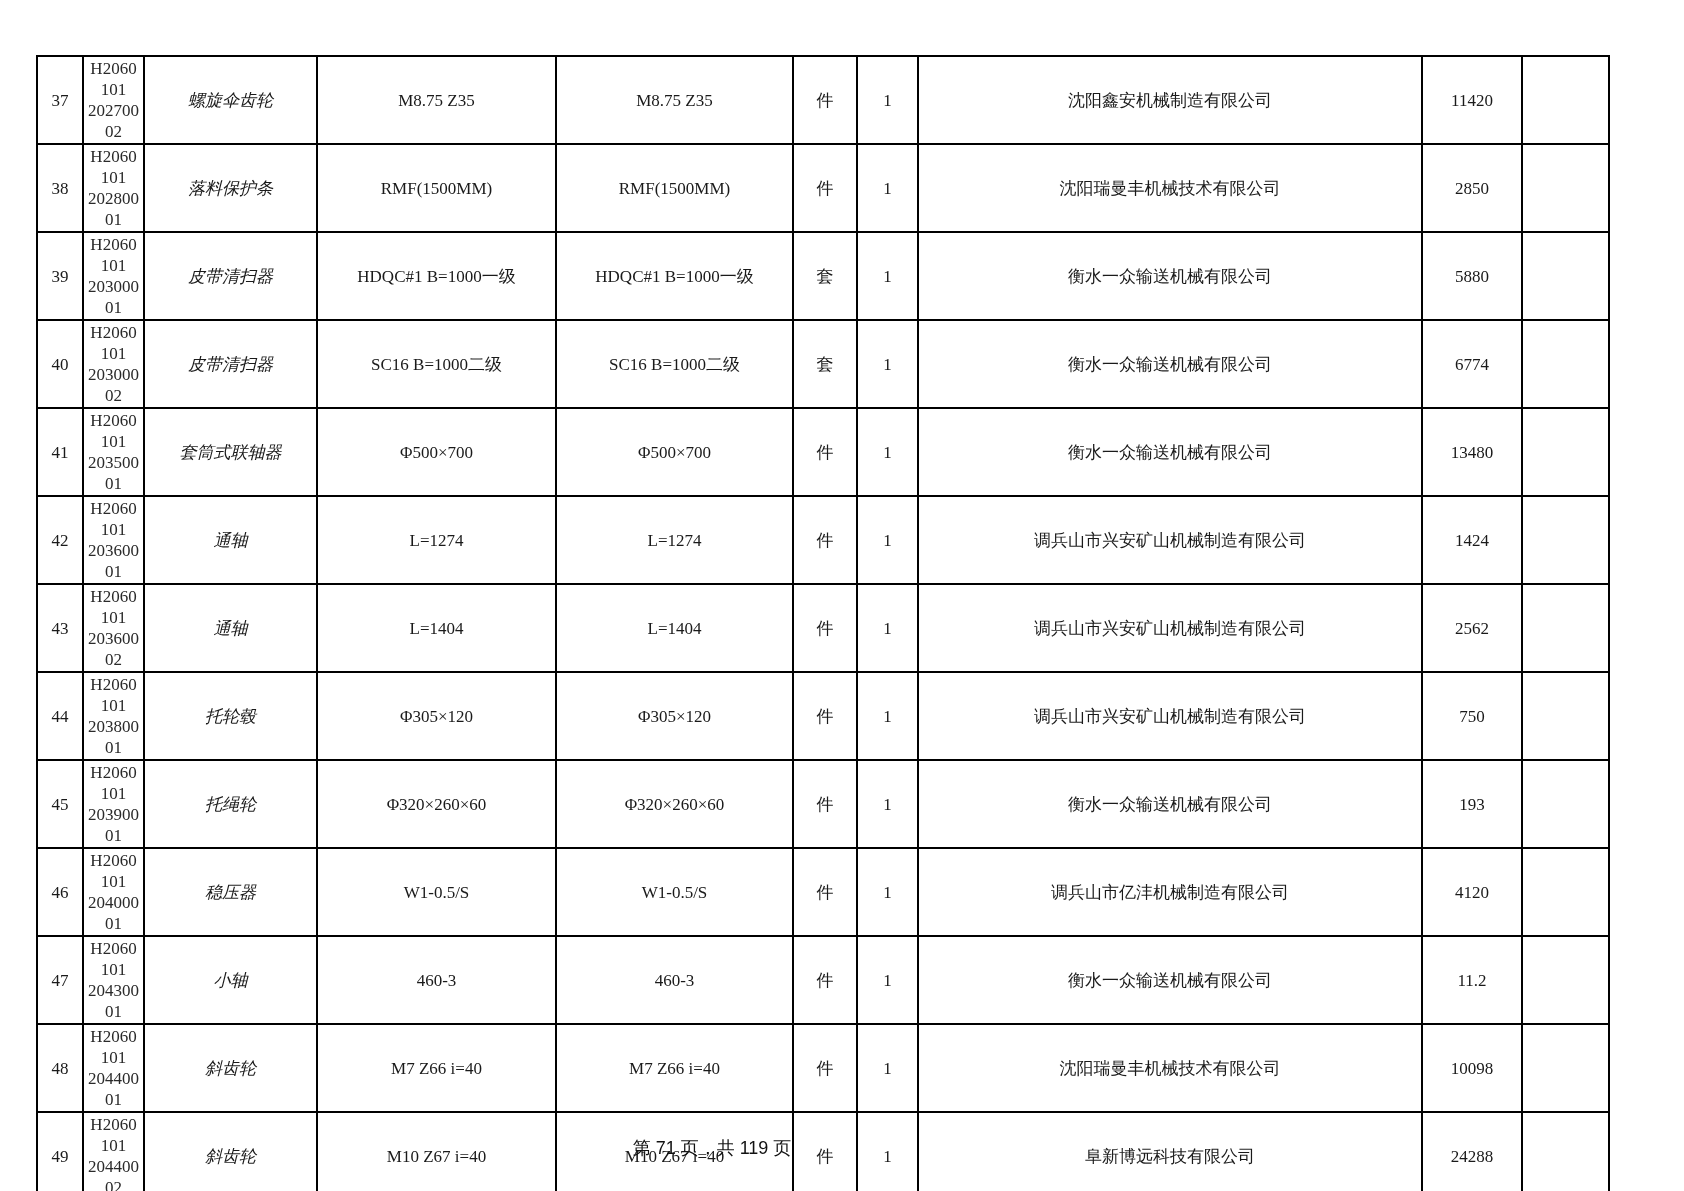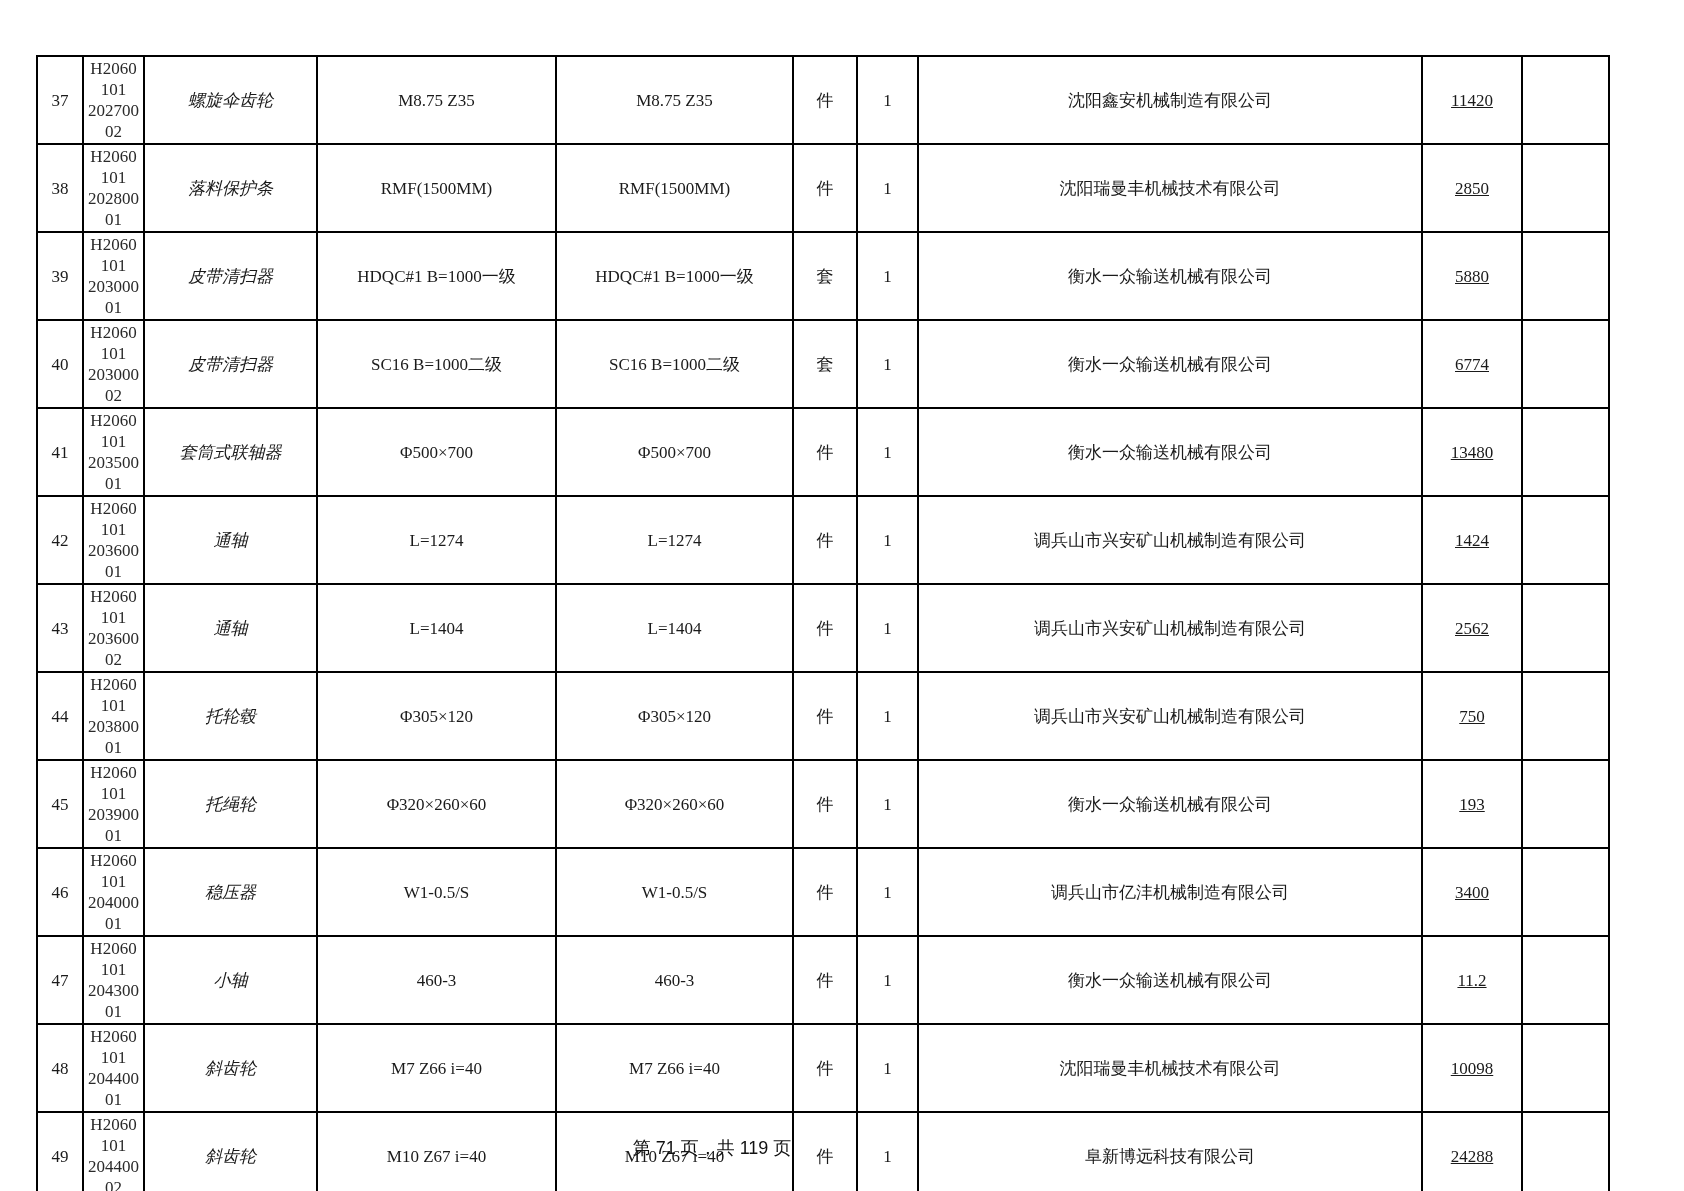--- a/index.html
+++ b/index.html
@@ -24,21 +24,21 @@
   td.cell-code{
     font-size:11.5px;line-height:13px;text-align:left;
     padding:1px 2px 1px 3px;color:#2a2a2a;
   }
   td.cell-code span{display:block;}
   td.cell-name{font-size:18px;font-style:italic;}
   td.cell-spec1,td.cell-spec2{font-size:17px;font-family:Liberation Serif, serif;}
   td.cell-unit{font-size:17px;}
   td.cell-qty{font-size:17px;}
   td.cell-manufacturer{font-size:17px;margin-left:31px;}
-  td.cell-price{font-size:17px;text-decoration:underline;}
+  td.cell-price{font-size:17px;}
   .page-footer{
     position:absolute;left:36px;top:1136px;width:1352px;
     text-align:center;font-size:18px;color:#111;
     font-family:"Liberation Sans","DejaVu Sans",sans-serif;
   }
 </style>
 </head>
 <body>
 
 <table class="parts">
@@ -195,21 +195,21 @@
         <td class="cell-code">
           <span>H2060101</span>
           <span>20400001</span>
         </td>
         <td class="cell-name">稳压器</td>
         <td class="cell-spec1">W1-0.5/S</td>
         <td class="cell-spec2">W1-0.5/S</td>
         <td class="cell-unit">件</td>
         <td class="cell-qty">1</td>
         <td class="cell-manufacturer">调兵山市亿沣机械制造有限公司</td>
-        <td class="cell-price">3400</td>
+        <td class="cell-price">4120</td>
         <td class="cell-extra"></td>
       </tr>
       <tr>
         <td class="cell-row-number">47</td>
         <td class="cell-code">
           <span>H2060101</span>
           <span>20430001</span>
         </td>
         <td class="cell-name">小轴</td>
         <td class="cell-spec1">460-3</td>

